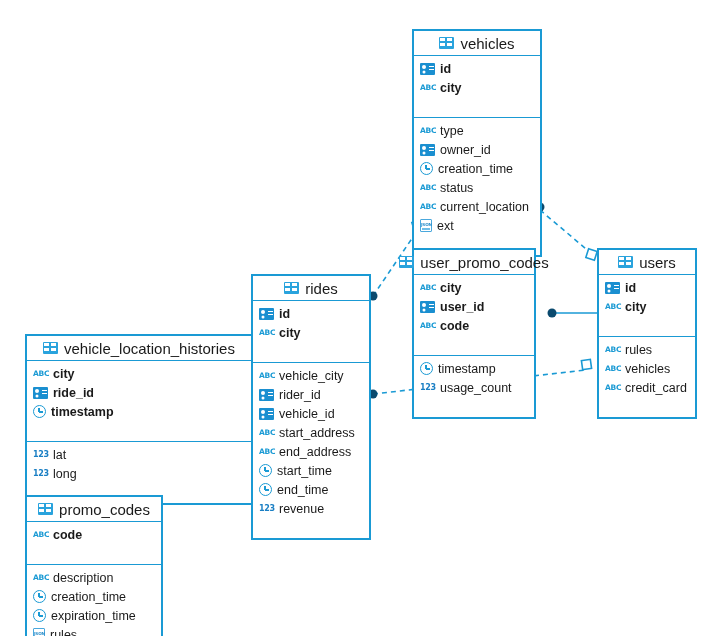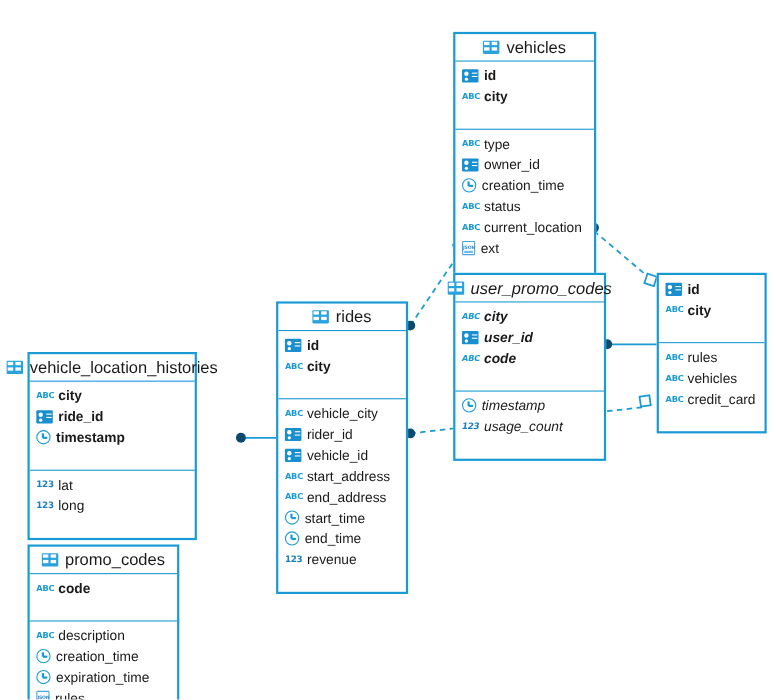--- a/index.html
+++ b/index.html
@@ -191,21 +191,21 @@
           <div class="col">
             <span class="ico ico-abc">ABC</span>
             <span>current_location</span>
           </div>
           <div class="col">
             <span class="ico-json"></span>
             <span>ext</span>
           </div>
         </div>
       </div>
-      <div class="table" style="left: 412px; top: 248px; width: 139px; font-style: italic;">
+      <div class="table" style="left: 412px; top: 248px; width: 124px;">
         <div class="t-header">
           <span class="ico-grid"></span>
           <span class="t-title">user_promo_codes</span>
         </div>
         <div class="t-section pk">
           <div class="col key">
             <span class="ico ico-abc">ABC</span>
             <span>city</span>
           </div>
           <div class="col key">
@@ -222,20 +222,24 @@
             <span class="ico-clock"></span>
             <span>timestamp</span>
           </div>
           <div class="col">
             <span class="ico ico-123">123</span>
             <span>usage_count</span>
           </div>
         </div>
       </div>
       <div class="table" style="left: 597px; top: 248px; width: 100px;">
+        <div class="t-header">
+          <span class="ico-grid"></span>
+          <span class="t-title">users</span>
+        </div>
         <div class="t-section pk">
           <div class="col key">
             <span class="ico-id"></span>
             <span>id</span>
           </div>
           <div class="col key">
             <span class="ico ico-abc">ABC</span>
             <span>city</span>
           </div>
         </div>
@@ -297,21 +301,21 @@
           <div class="col">
             <span class="ico-clock"></span>
             <span>end_time</span>
           </div>
           <div class="col">
             <span class="ico ico-123">123</span>
             <span>revenue</span>
           </div>
         </div>
       </div>
-      <div class="table" style="left: 25px; top: 320px; width: 154px;">
+      <div class="table" style="left: 25px; top: 334px; width: 228px;">
         <div class="t-header">
           <span class="ico-grid"></span>
           <span class="t-title">vehicle_location_histories</span>
         </div>
         <div class="t-section pk">
           <div class="col key">
             <span class="ico ico-abc">ABC</span>
             <span>city</span>
           </div>
           <div class="col key">

